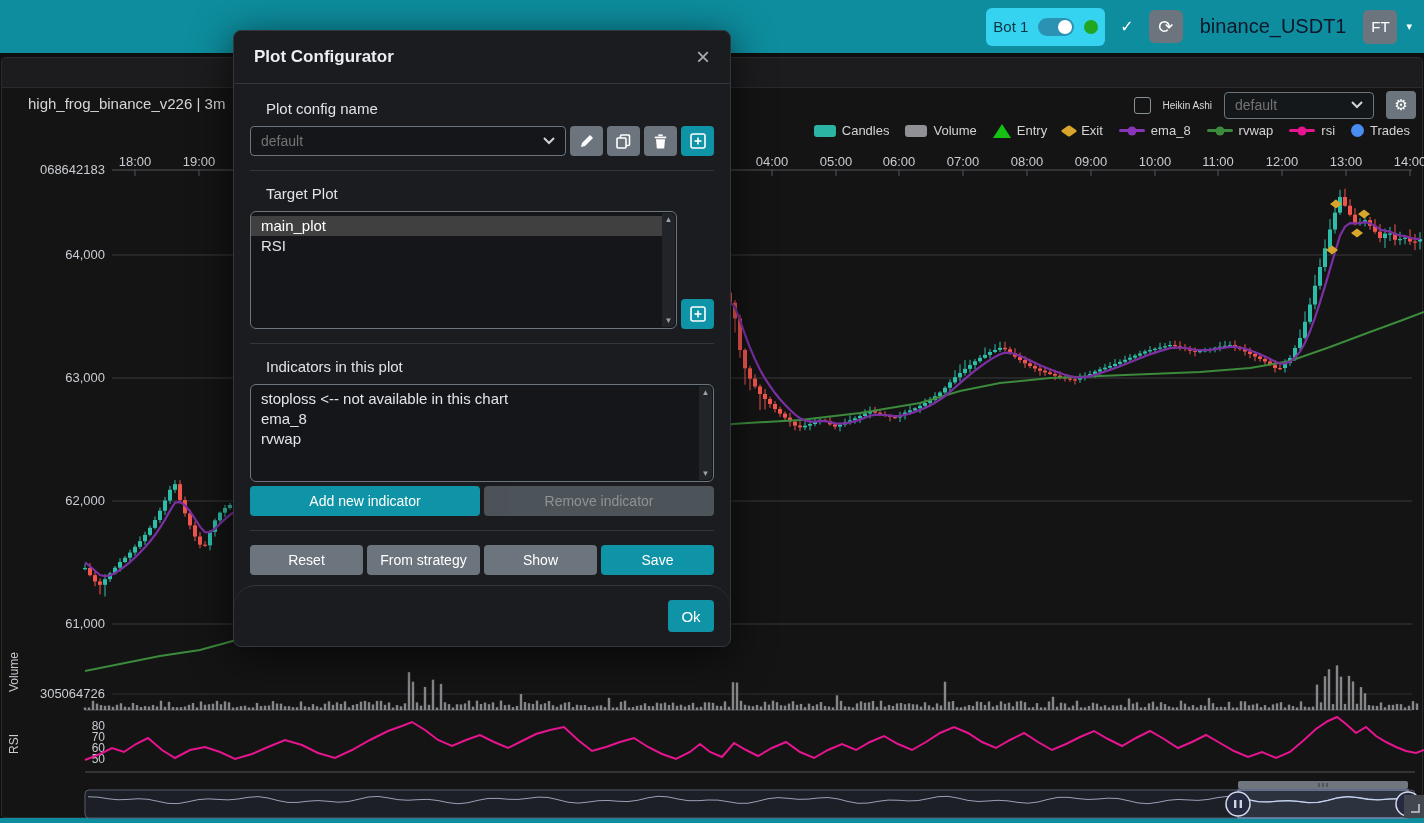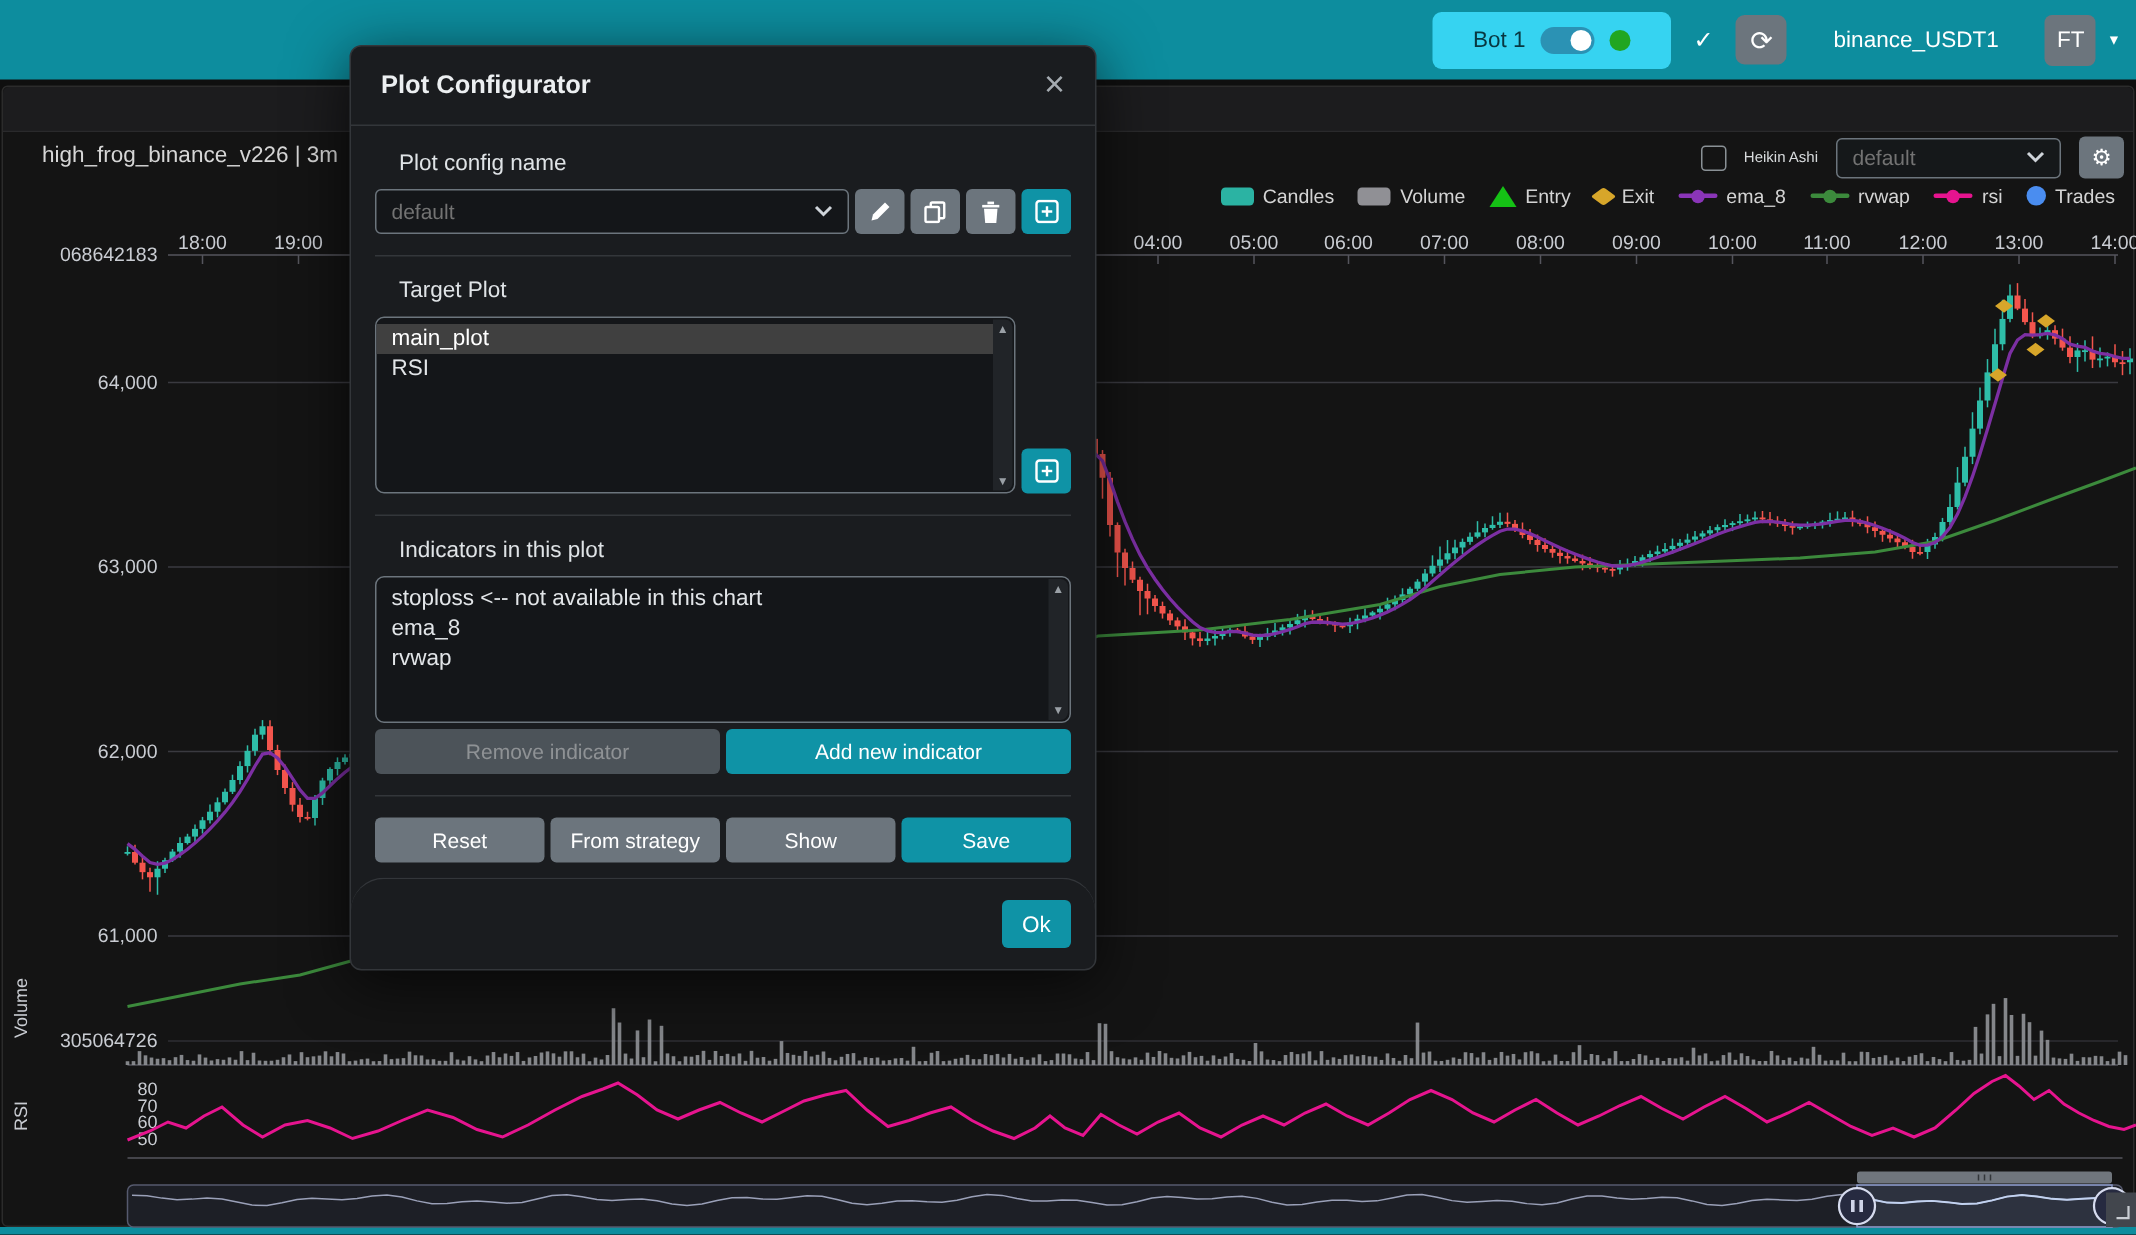--- a/index.html
+++ b/index.html
@@ -1,28 +1,28 @@
 <!DOCTYPE html>
 <html><head>
 <meta charset="utf-8">
 <style>
   html,body{margin:0;padding:0;width:1424px;height:823px;overflow:hidden;background:#0f0f0f;
     font-family:"Liberation Sans","DejaVu Sans",sans-serif;-webkit-font-smoothing:antialiased;}
   
   .navbar{position:absolute;top:0;left:0;right:0;height:53px;background:#0d8d9e;display:flex;
     align-items:center;justify-content:flex-end;gap:15px;padding-right:12px;z-index:5;}
   .bot-chip{background:#36d3f1;border-radius:6px;height:38px;display:flex;align-items:center;gap:10px;
-    padding:0 27px;color:#083741;font-size:15px;cursor:pointer;}
+    padding:0 7px;color:#083741;font-size:15px;cursor:pointer;}
   .toggle{width:36px;height:18px;background:#2b92b4;border-radius:9px;position:relative;}
   .toggle .knob{position:absolute;right:2px;top:2px;width:14px;height:14px;border-radius:50%;background:#fff;}
   .green-dot{width:14px;height:14px;border-radius:50%;background:#21a621;}
   .nav-check{color:#fff;font-size:16px;}
   .nav-btn{width:34px;height:33px;background:#6c757d;border:none;border-radius:6px;color:#fff;
     font-size:18px;line-height:1;display:flex;align-items:center;justify-content:center;cursor:pointer;}
-  .pair-name{color:#ffffff;font-size:15px;margin:0 16px;}
+  .pair-name{color:#0f172a;font-size:20px;margin:0 2px;}
   .avatar{width:34px;height:34px;background:#6c757d;border-radius:5px;color:#fff;font-size:15px;
     display:flex;align-items:center;justify-content:center;cursor:pointer;}
   .nav-caret{color:#fff;font-size:11px;margin-left:-6px;}
   
   .chart-card{position:absolute;top:57px;left:1px;right:1px;bottom:5px;background:#141414;
     border:1px solid #2b2b2b;border-radius:4px;}
   .panel-top{height:29px;background:#1c1c1e;border-bottom:1px solid #2a2a2c;border-radius:4px 4px 0 0;}
   .chart-title{position:absolute;left:28px;top:95px;font-size:15px;color:#d6d6d6;z-index:2;}
   .ha-row{position:absolute;top:91px;right:8px;display:flex;align-items:center;gap:12px;z-index:2;}
   .checkbox{width:15px;height:15px;border:1px solid #8a9196;border-radius:3px;background:transparent;cursor:pointer;}
@@ -1185,22 +1185,22 @@
     <div class="listbox lb2">
       <div class="lb-item">stoploss &lt;-- not available in this chart</div>
       <div class="lb-item">ema_8</div>
       <div class="lb-item">rvwap</div>
       <div class="lb-scroll">
         <span>▲</span>
         <span>▼</span>
       </div>
     </div>
     <div class="row-flex mt4">
+      <button class="btn btn-teal grow">Add new indicator</button>
       <button class="btn btn-gray btn-disabled grow">Remove indicator</button>
-      <button class="btn btn-teal grow">Add new indicator</button>
     </div>
     <hr class="divider">
     <div class="row-flex">
       <button class="btn btn-gray grow">Reset</button>
       <button class="btn btn-gray grow">From strategy</button>
       <button class="btn btn-gray grow">Show</button>
       <button class="btn btn-teal grow">Save</button>
     </div>
   </div>
   <div class="modal-footer">

